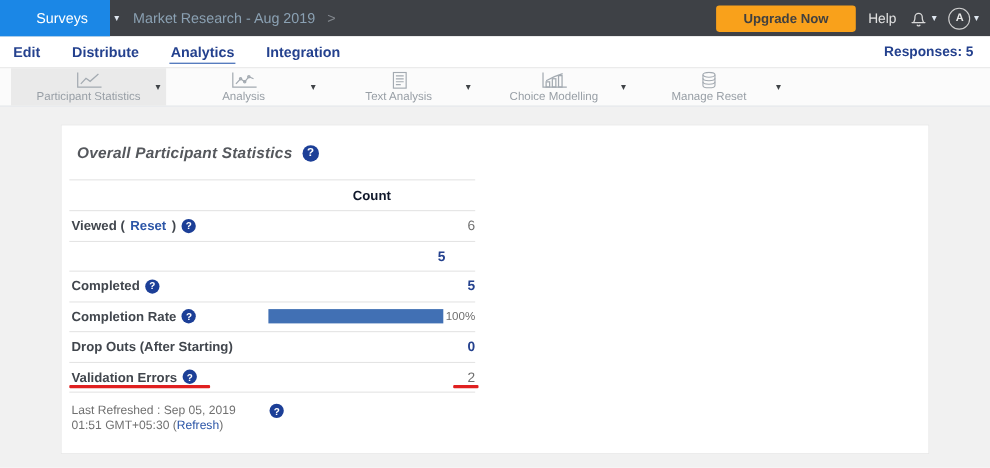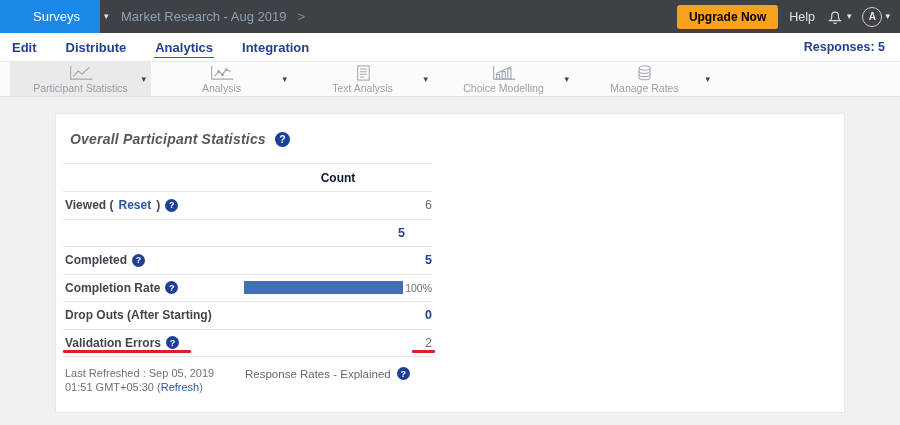--- a/index.html
+++ b/index.html
@@ -12,23 +12,23 @@
                 align-items:center; gap:24px; padding-left:9px; cursor:pointer; flex:none; }
   .product { font-size:13px; color:#fff; }
   .caret { font-size:9px; line-height:1; }
   .caret.light { color:#dfe7f0; }
   .caret.dark { color:#3f4347; }
   .breadcrumb { margin-left:21px; font-size:13px; display:flex; align-items:center; white-space:nowrap;text-align:center; }
   .bc-parent { color:#8ba1b3; cursor:pointer; }
   .bc-sep { margin:0 11px; color:#83888e; font-size:13px; }
   .bc-current { color:#f0f2f4; }
   .topbar-right { margin-left:auto; display:flex; align-items:center; gap:11px; padding-right:10px; }
-  .upgrade { background:var(--upgrade-orange,#f9a11b); color:#000000; border:none; border-radius:3px;
+  .upgrade { background:var(--upgrade-orange,#f9a11b); color:#404040; border:none; border-radius:3px;
              font-family:"Liberation Sans",sans-serif; font-size:12px; font-weight:bold;
-             padding:5px 12px; cursor:pointer; }
+             padding:5px 25px; cursor:pointer; }
   .search { width:100px; height:22px; background:#fff; border-radius:2px; display:flex;
             align-items:center; padding:0 6px; gap:5px; }
   .search input { border:none; outline:none; width:72px; font-size:12px; color:#333;
                   background:transparent; font-family:"Liberation Sans",sans-serif; }
   .search input::placeholder { color:#5e6a75; }
   .help-link { font-size:12.5px; color:#e2e2e2; cursor:pointer; }
   .bell-wrap,.avatar-wrap { display:flex; align-items:center; gap:3px; cursor:pointer; }
   .avatar { width:20px; height:20px; border:1.5px solid #cfcfcf; border-radius:50%; display:flex;
             align-items:center; justify-content:center; font-size:10px; font-weight:bold; color:#e8e8e8; }
 
@@ -183,21 +183,21 @@
 
   <div class="tb-unit">
     <span class="ticon">
       <svg width="17" height="16" viewBox="0 0 20 19">
         <ellipse cx="10" cy="3.6" rx="6.5" ry="2.6"></ellipse>
         <path d="M3.5 3.6 V15 a6.5 2.6 0 0 0 13 0 V3.6"></path>
         <path d="M3.5 7.4 a6.5 2.6 0 0 0 13 0"></path>
         <path d="M3.5 11.2 a6.5 2.6 0 0 0 13 0"></path>
       </svg>
     </span>
-    <span class="tlabel">Manage Rates</span>
+    <span class="tlabel">Manage Reset</span>
     <span class="caret dark tb-caret">▾</span>
   </div>
 </div>
 
 <main class="page">
   <section class="card">
 
     <div class="card-title-row">
       <h1 class="card-title">Overall Participant Statistics</h1>
       <span class="help-icon lg">?</span>
@@ -264,19 +264,18 @@
         <span class="red-underline ru-label"></span>
         <span class="red-underline ru-value"></span>
       </div>
     </div>
 
     <div class="foot">
       <div class="foot-left">
         <span>Last Refreshed : Sep 05, 2019 01:51 GMT+05:30 (</span><span class="link">Refresh</span><span>)</span>
       </div>
       <div class="foot-right">
-        <span>Response Rates - Explained</span>
         <span class="help-icon">?</span>
       </div>
     </div>
 
   </section>
 </main>
 
 </body></html>

